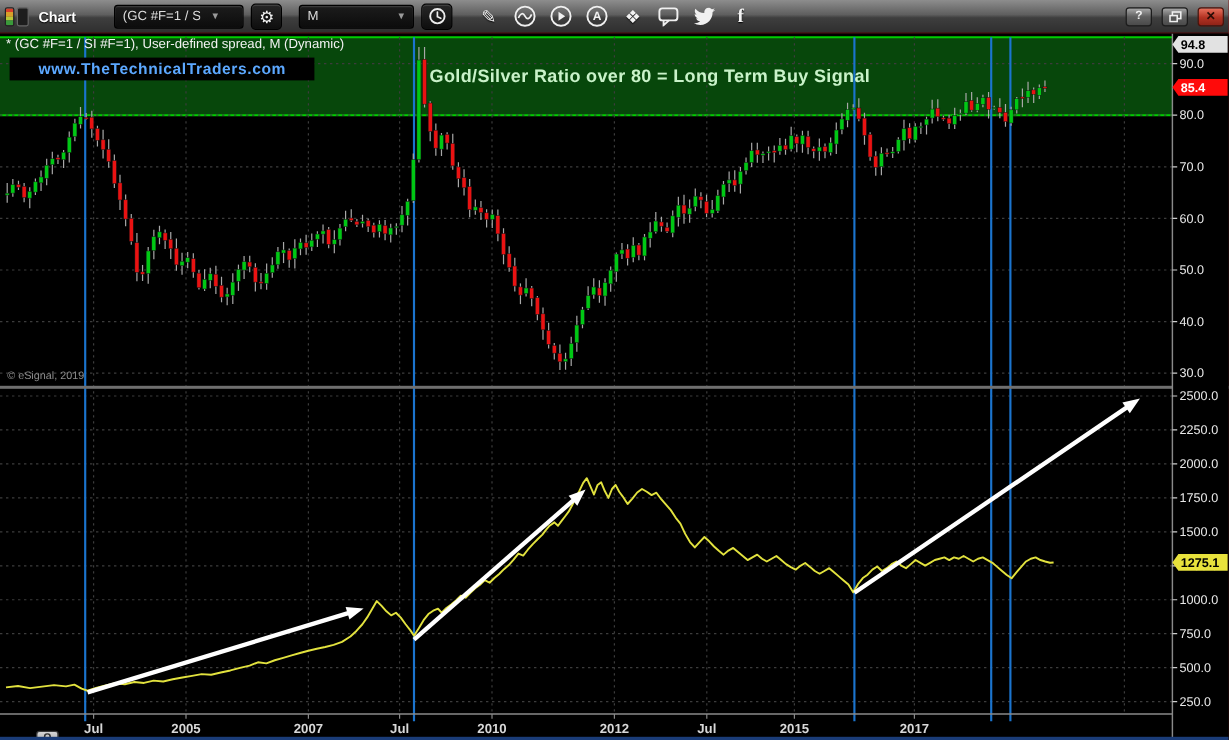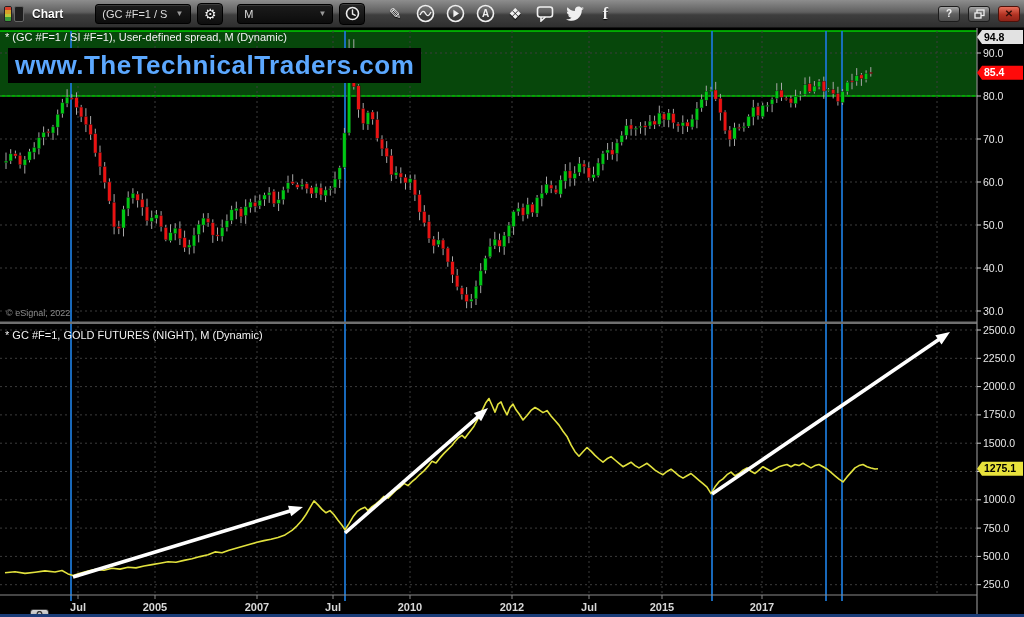--- a/index.html
+++ b/index.html
@@ -40,21 +40,21 @@
     width:22px; height:16px; border-radius:3px; border:1px solid #1c1c1c;
     background:linear-gradient(#a8a8a8,#606060 50%,#4a4a4a);
     color:#f0f0f0; font-size:10px; font-weight:bold;
     display:flex; align-items:center; justify-content:center; margin-left:2px;
   }
   .win-ctl.close { background:linear-gradient(#e8705c,#b23222 55%,#8f2318); border-color:#4d120a; color:#2a0c06; }
   
   #chart-wrap { position:absolute; top:28px; left:0; width:1024px; height:589px; background:#000; }
   .ovl { position:absolute; pointer-events:none; }
   #panel-label-top   { left:5px;  top:3px;   color:#f2f2f2; font-size:11px;text-align:center; }
-  #watermark { left:8px; top:20px; color:#5ca8ff; background:#000; font-size:26px; font-weight:bold; padding:2px 7px; letter-spacing:0.5px; }
+  #watermark { left:8px; top:20px; color:#5ca8ff; background:#000; font-size:13px; font-weight:bold; padding:2px 24px; letter-spacing:0.5px; }
   #banner-text { left:358px; top:27px; color:#c9f2c9; font-size:15px; font-weight:bold; letter-spacing:0.3px; }
   #copyright { left:6px; top:280px; color:#8d8d8d; font-size:9px; }
   #panel-label-bottom{ left:5px;  top:301px; color:#f2f2f2; font-size:11px; }
   #dyn-bar { left:4px; top:570px; display:flex; align-items:center; gap:5px; pointer-events:auto; }
   #dyn-label { color:#e0e0e0; font-size:11px; font-weight:bold;margin-top:24px; }
   #lock-btn { width:19px; height:15px; border-radius:3px; border:1px solid #3a3a3a;
     background:linear-gradient(#d6d6d6,#8e8e8e); display:flex; align-items:center; justify-content:center; }
   #bottom-border { position:absolute; left:0; bottom:0; width:1024px; height:3px; background:#1a3c78; }
 </style>
 </head>
@@ -67,21 +67,21 @@
       <div class="stripes">
           <span style="background:#d8402a"></span>
           <span style="background:#d8a02a"></span>
           <span style="background:#b8c838"></span>
           <span style="background:#3a9a3a"></span>
         </div>
       <div class="pane"></div>
     </div>
     <div class="win-title">Chart</div>
 
-    <div class="dropdown" style="width:96px">
+    <div class="dropdown" style="width:108px">
       <span style="overflow:hidden">(GC #F=1 / S</span>
       <span class="caret">▼</span>
     </div>
     <div class="sq-btn">
       <span class="glyph" style="font-size:14px">⚙</span>
     </div>
 
     <div class="dropdown" style="width:96px; margin-left:8px">
       <span style="flex:1">M</span>
       <span class="caret">▼</span>
@@ -644,22 +644,22 @@
           <text x="589" y="583" fill="#d8d8d8" font-size="11" text-anchor="middle" font-family="Liberation Sans, sans-serif" font-weight="bold">Jul</text>
           <line x1="662" y1="567" x2="662" y2="571" stroke="#888" stroke-width="1"></line>
           <text x="662" y="583" fill="#d8d8d8" font-size="11" text-anchor="middle" font-family="Liberation Sans, sans-serif" font-weight="bold">2015</text>
           <line x1="762" y1="567" x2="762" y2="571" stroke="#888" stroke-width="1"></line>
           <text x="762" y="583" fill="#d8d8d8" font-size="11" text-anchor="middle" font-family="Liberation Sans, sans-serif" font-weight="bold">2017</text>
         </g>
       </svg>
 
     <div class="ovl" id="panel-label-top">* (GC #F=1 / SI #F=1), User-defined spread, M (Dynamic)</div>
     <div class="ovl" id="watermark">www.TheTechnicalTraders.com</div>
-    <div class="ovl" id="copyright">© eSignal, 2022</div>
-    <div class="ovl" id="panel-label-bottom">* GC #F=1, GOLD FUTURES (NIGHT), M (Dynamic)</div>
+    <div class="ovl" id="banner-text">Gold/Silver Ratio over 80 = Long Term Buy Signal</div>
+    <div class="ovl" id="copyright">© eSignal, 2019</div>
 
     <div class="ovl" id="dyn-bar">
       <span id="dyn-label">Dyn</span>
       <span id="lock-btn">
         <svg width="9" height="10" viewBox="0 0 9 10">
           <path d="M2.2 4 V2.8 a2.3 2.3 0 0 1 4.6 0 V4" fill="none" stroke="#333" stroke-width="1.3"></path>
           <rect x="1" y="4" width="7" height="5" rx="1" fill="#333"></rect>
         </svg>
       </span>
     </div>

